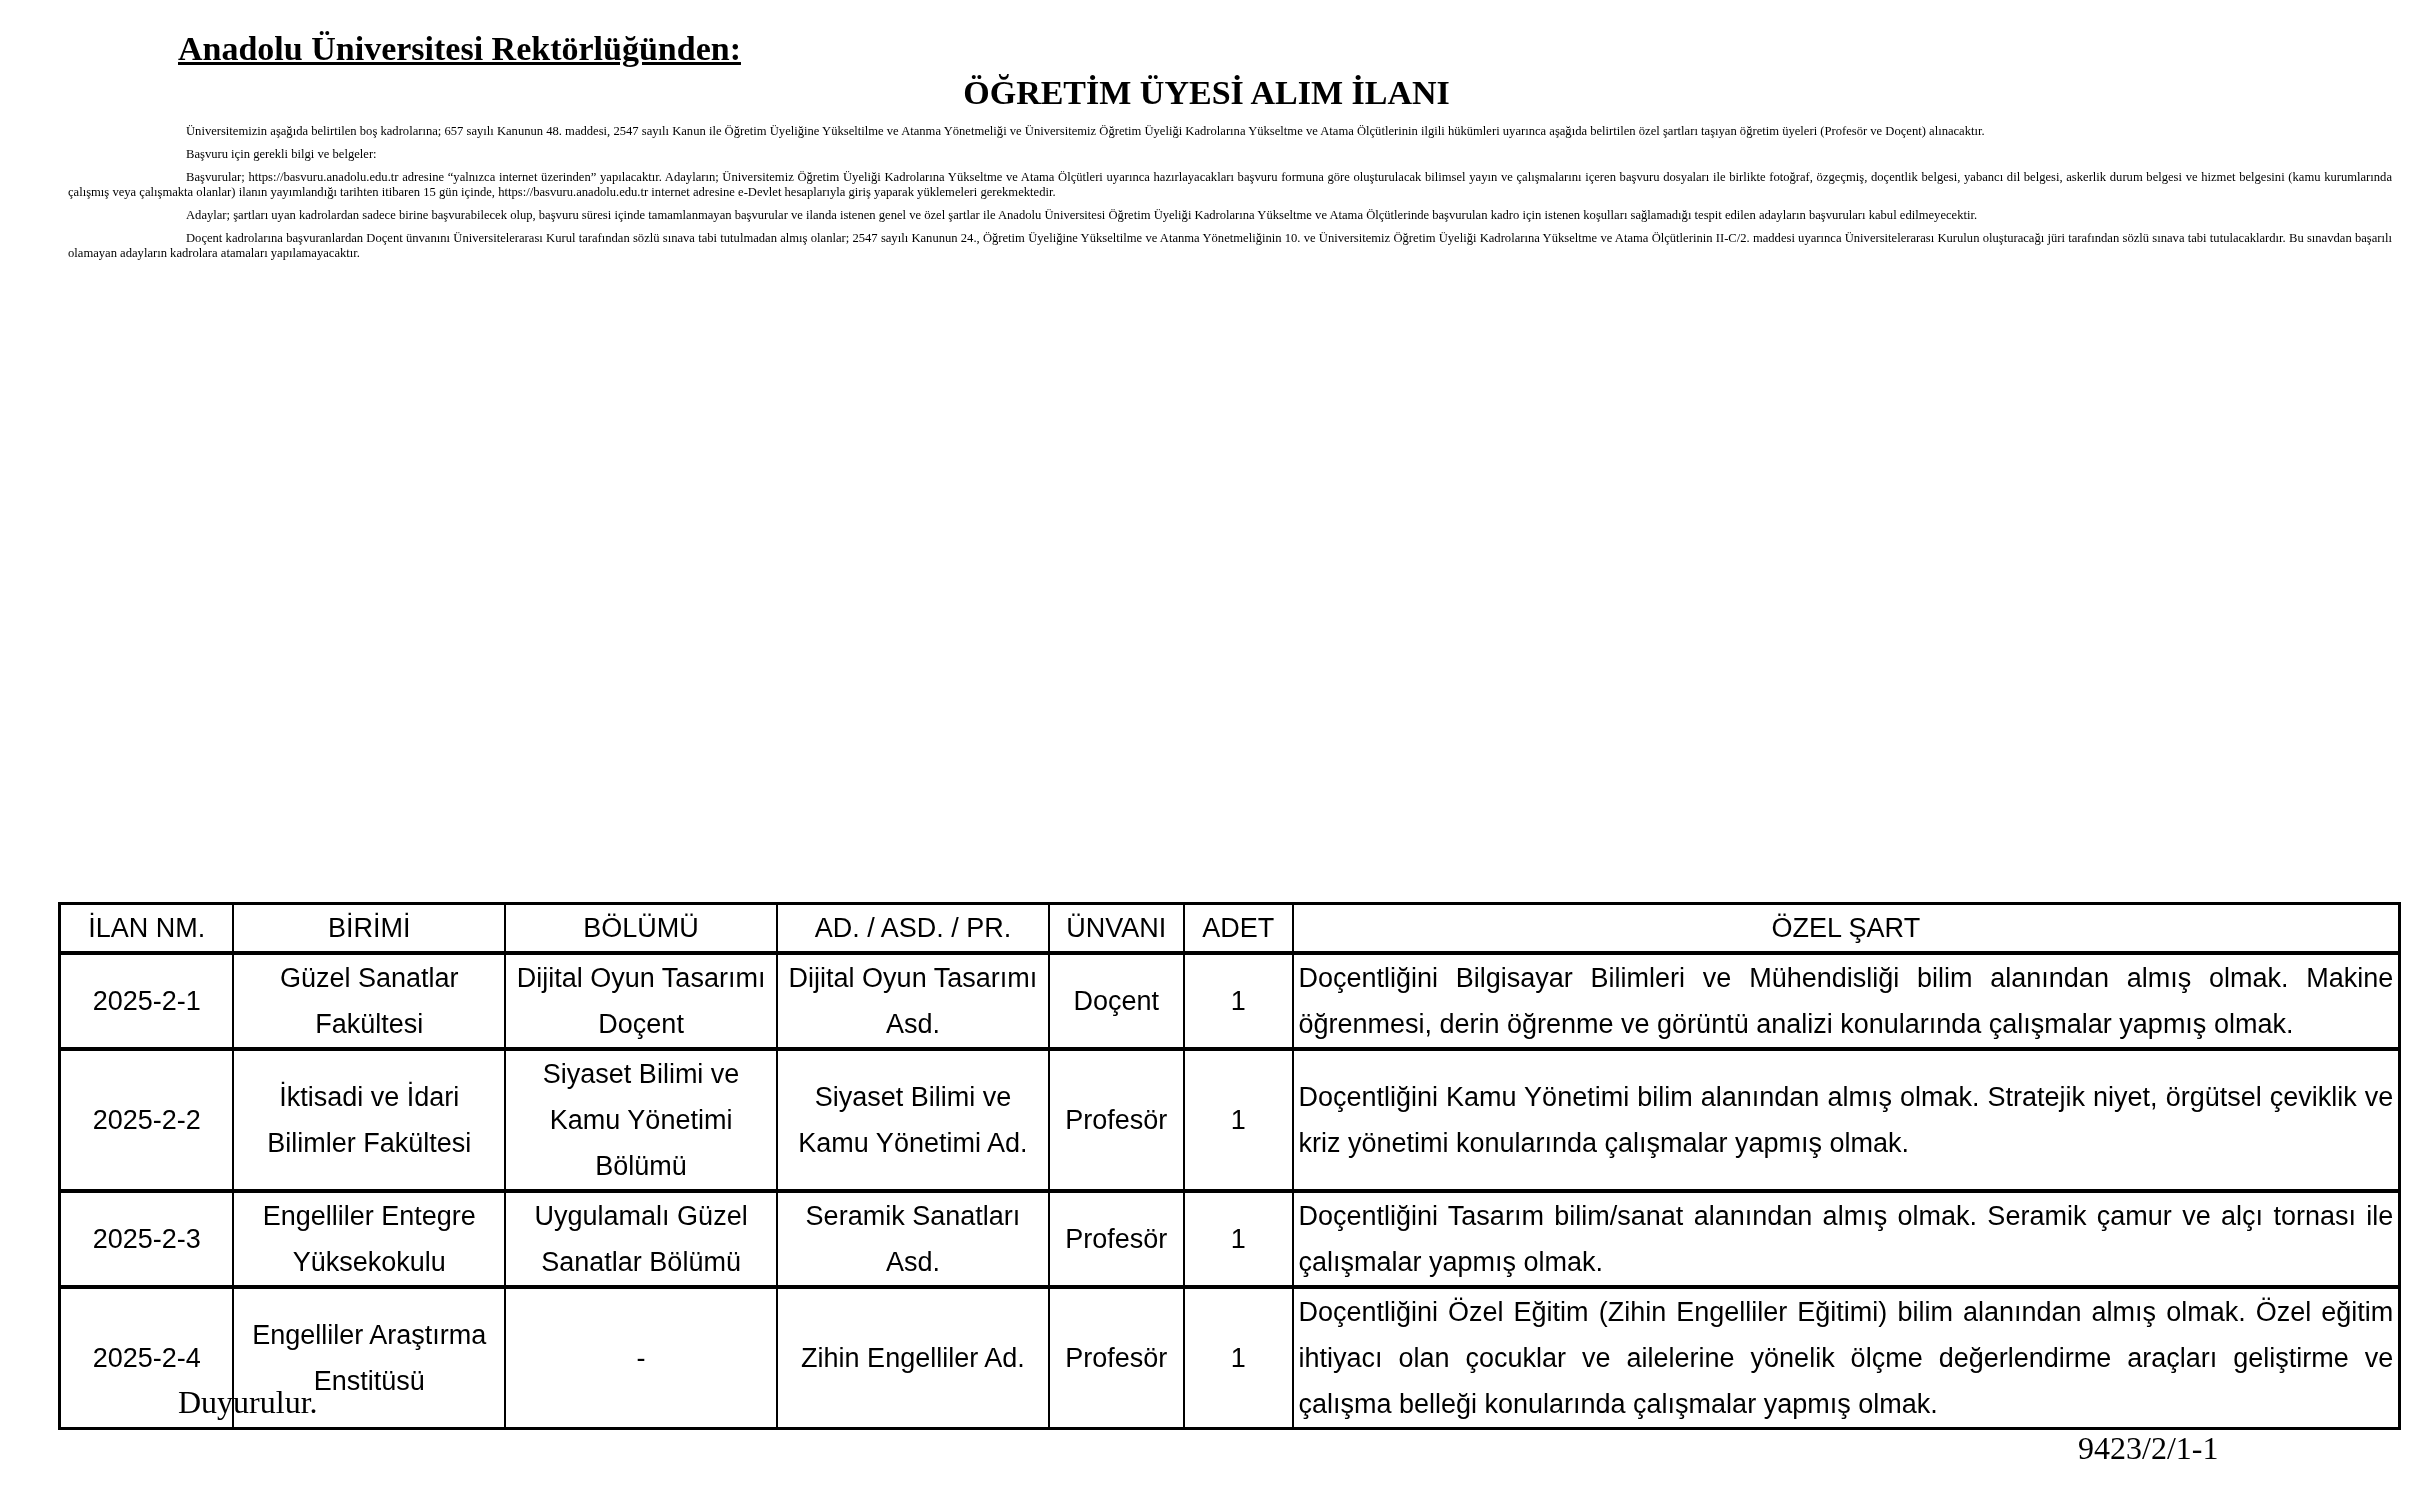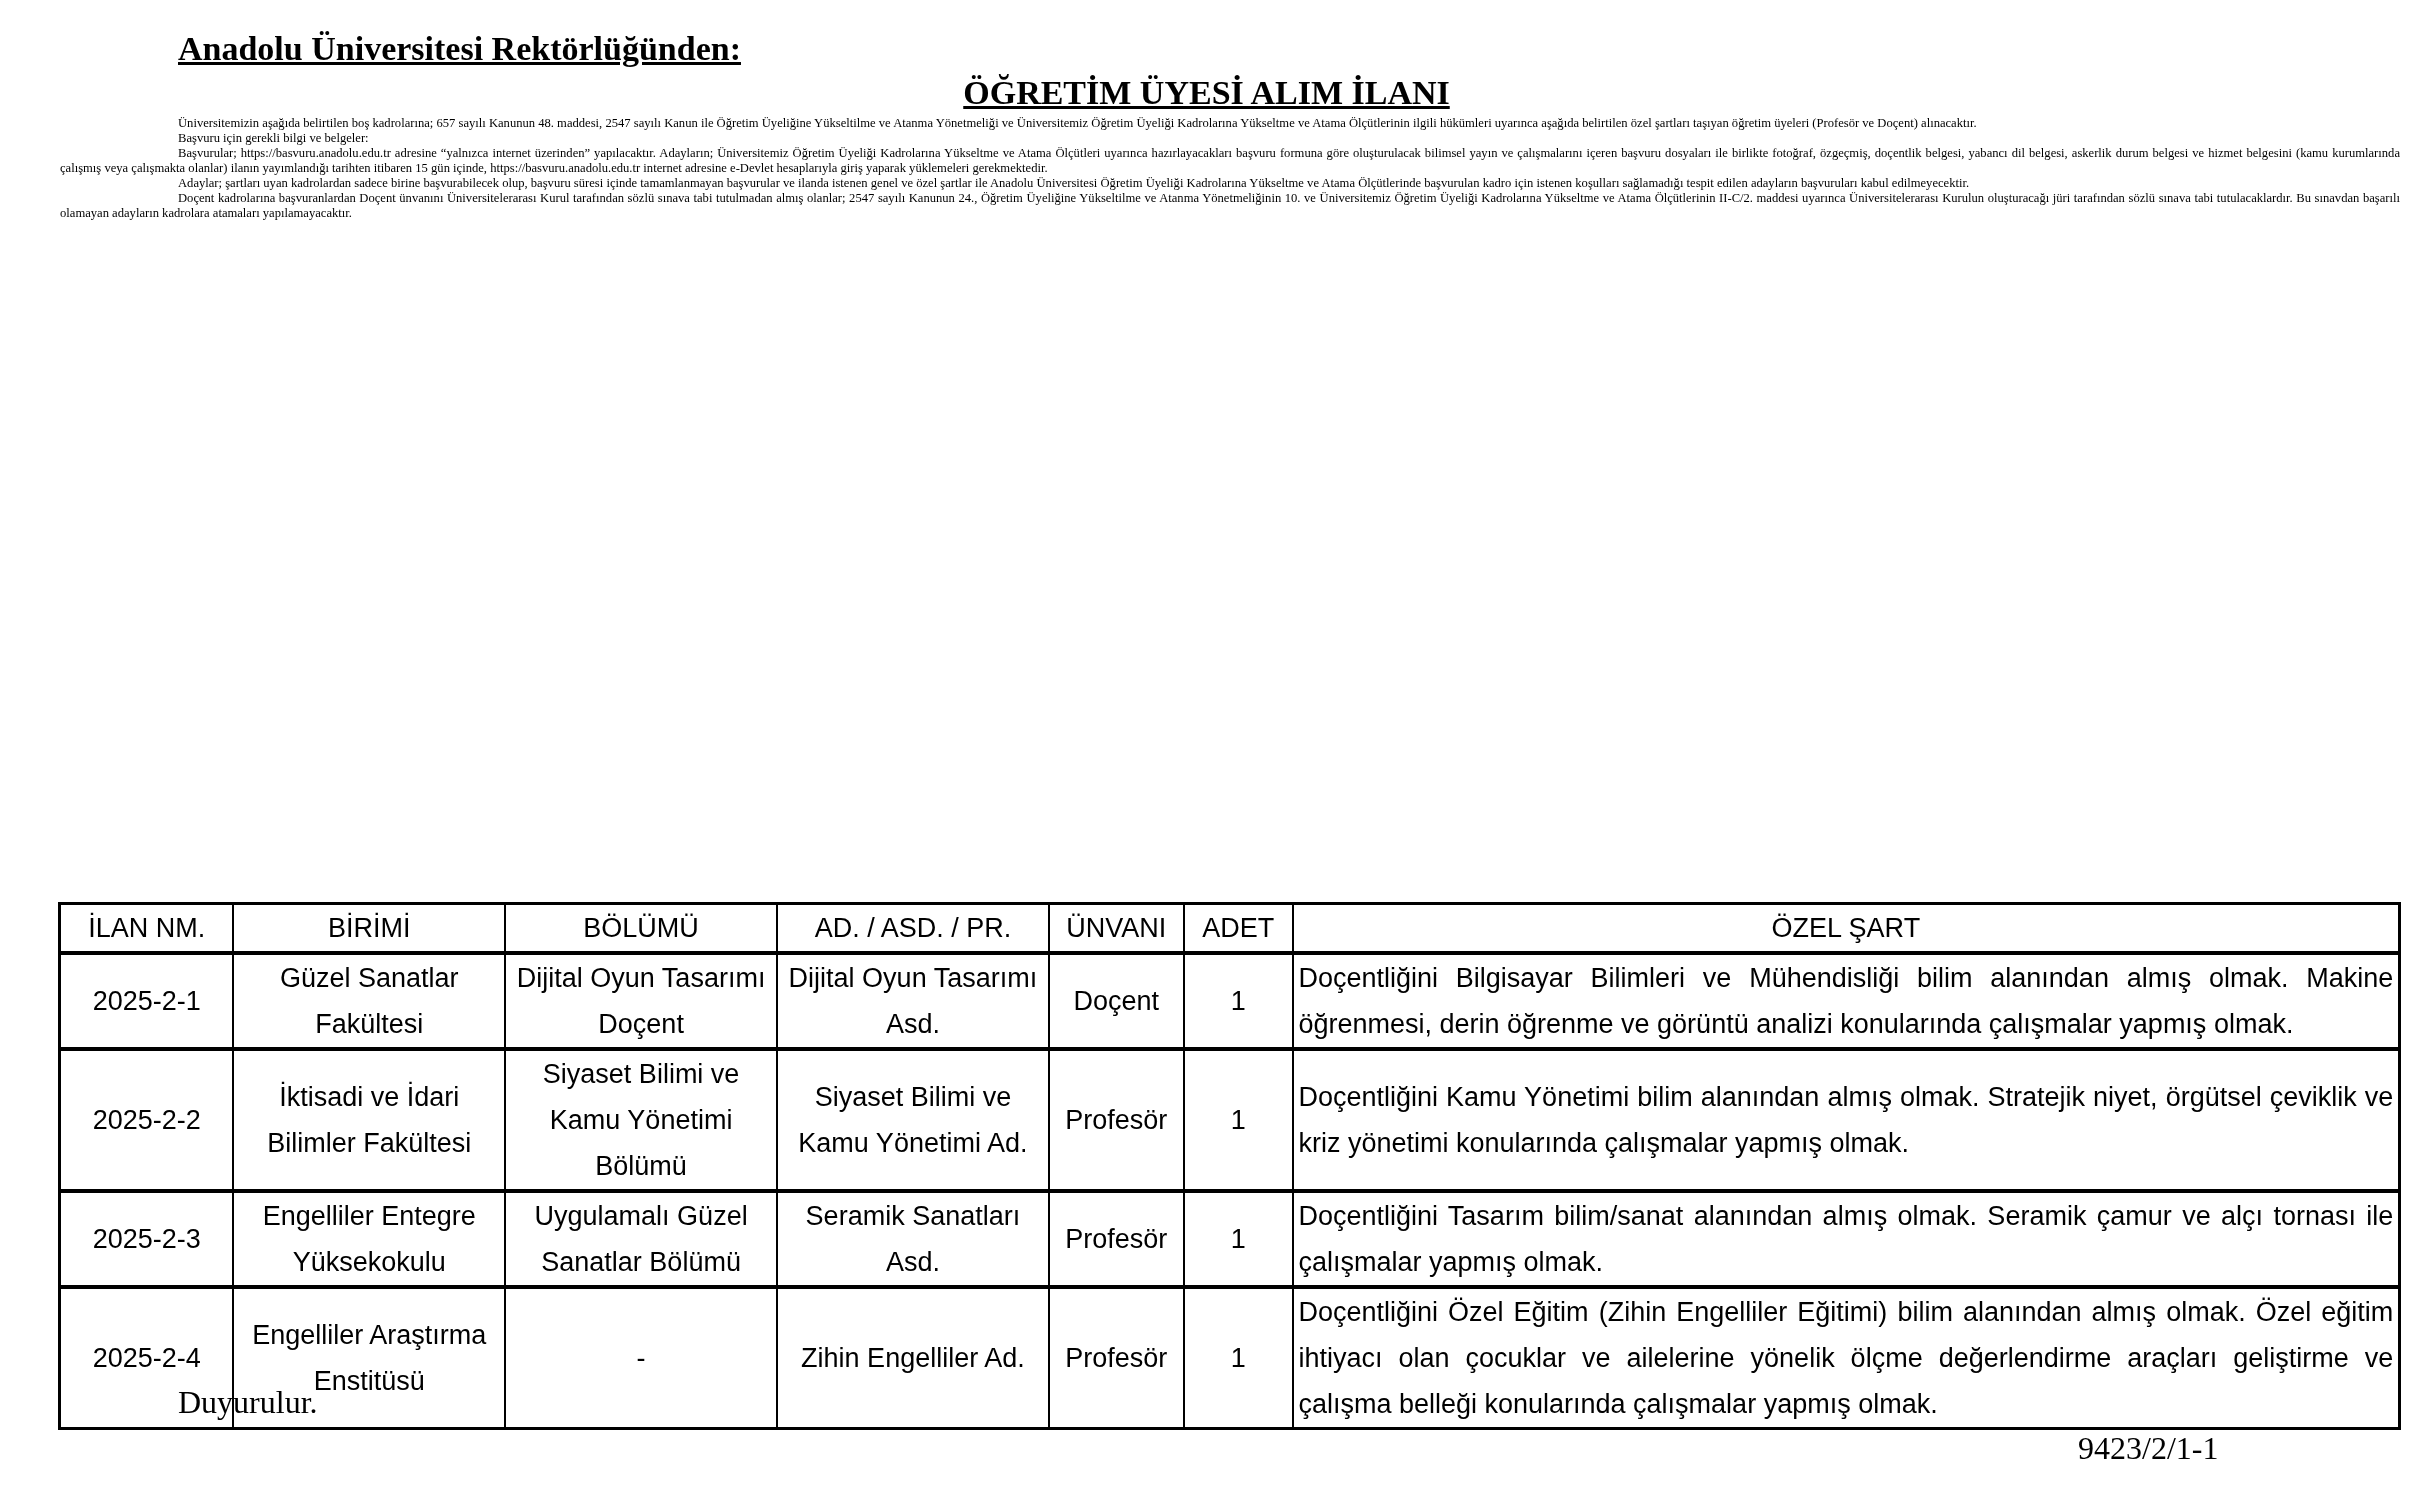--- a/index.html
+++ b/index.html
@@ -1,20 +1,20 @@
 <!DOCTYPE html>
 <html style="font-size:12.6px"><head>
 <meta charset="utf-8">
 <style>
   html, body { margin:0; padding:0; background:#ffffff; }
   body { width:2426px; height:1512px; position:relative; overflow:hidden; color:#000; }
   .hdr { position:absolute; left:178px; top:27px; font-weight:bold; text-decoration:underline; text-decoration-thickness:3.1px; font-size:34px; line-height:44px; font-family:"Liberation Serif", serif; }
-  .title { position:absolute; left:0; width:2413px; top:71px; text-align:center; font-weight:bold; font-size:34px; line-height:44px; font-family:"Liberation Serif", serif;text-decoration:underline; }
+  .title { position:absolute; left:0; width:2413px; top:71px; text-align:center; font-weight:bold; font-size:34px; line-height:44px; font-family:"Liberation Serif", serif; }
   .body { position:absolute; left:60px; top:116px; width:2340px; }
-  .body p { margin:0; text-align:justify; text-indent:118px; text-align-last:left; letter-spacing:0;font-family:Liberation Serif, serif; }
+  .body p { margin:8px; text-align:justify; text-indent:118px; text-align-last:left; letter-spacing:0;font-family:Liberation Serif, serif; }
   table.grid { position:absolute; left:58px; top:902px; width:2343px; border-collapse:collapse; font-family:Liberation Sans, sans-serif; font-size:27px; line-height:46px; }
   table.grid th, table.grid td { border:2.4px solid #000; text-align:center; vertical-align:middle; padding:0 4.7px; font-weight:normal; }
   table.grid thead th { height:46px; }
   table.grid tbody tr { border-top:4.7px solid #000; }
   table.grid td.ozel { text-align:justify; text-align-last:left; padding:0 4.7px; }
   table.grid { border:3.1px solid #000; }
   .closing { position:absolute; left:178px; top:1379px; font-family:"Liberation Serif", serif; font-size:32px; line-height:46px; }
   .ref { position:absolute; left:2078px; top:1425px; font-family:"Liberation Serif", serif; font-size:32px; line-height:46px;text-align:right; }
 </style>
 </head>

